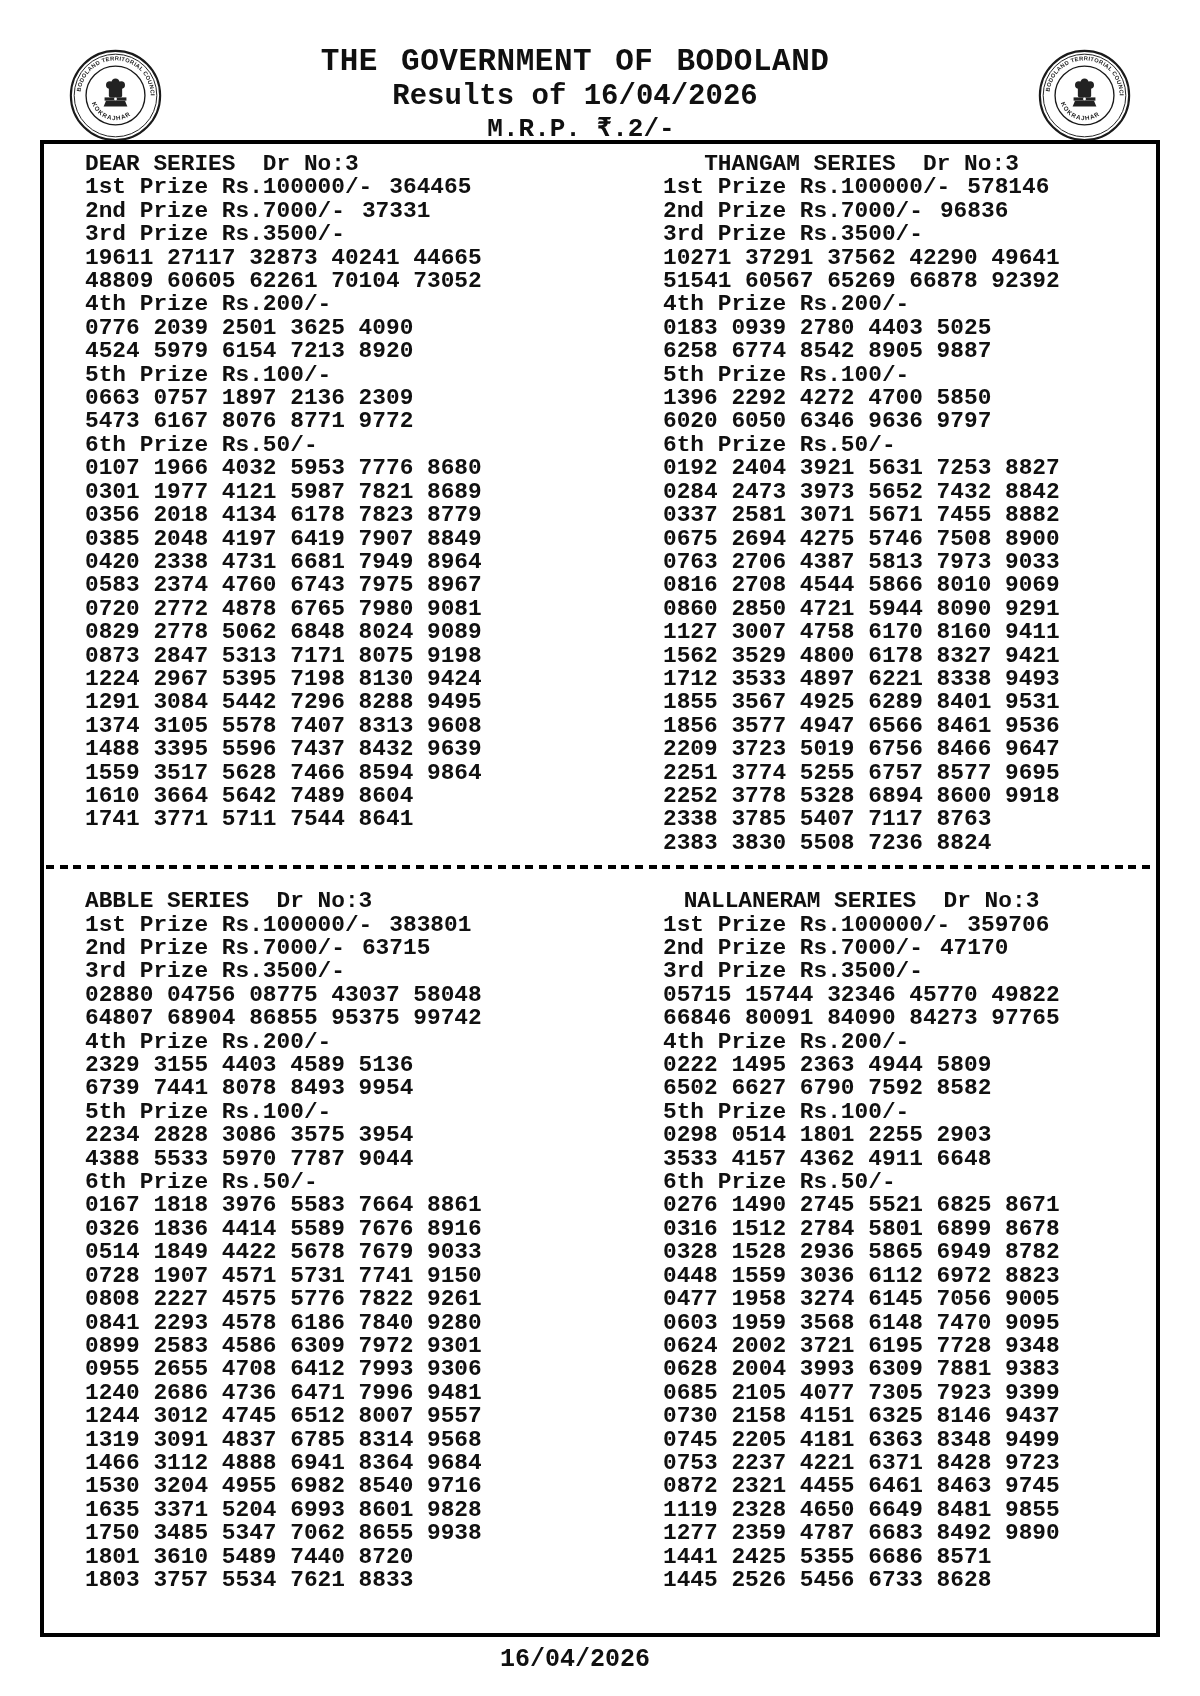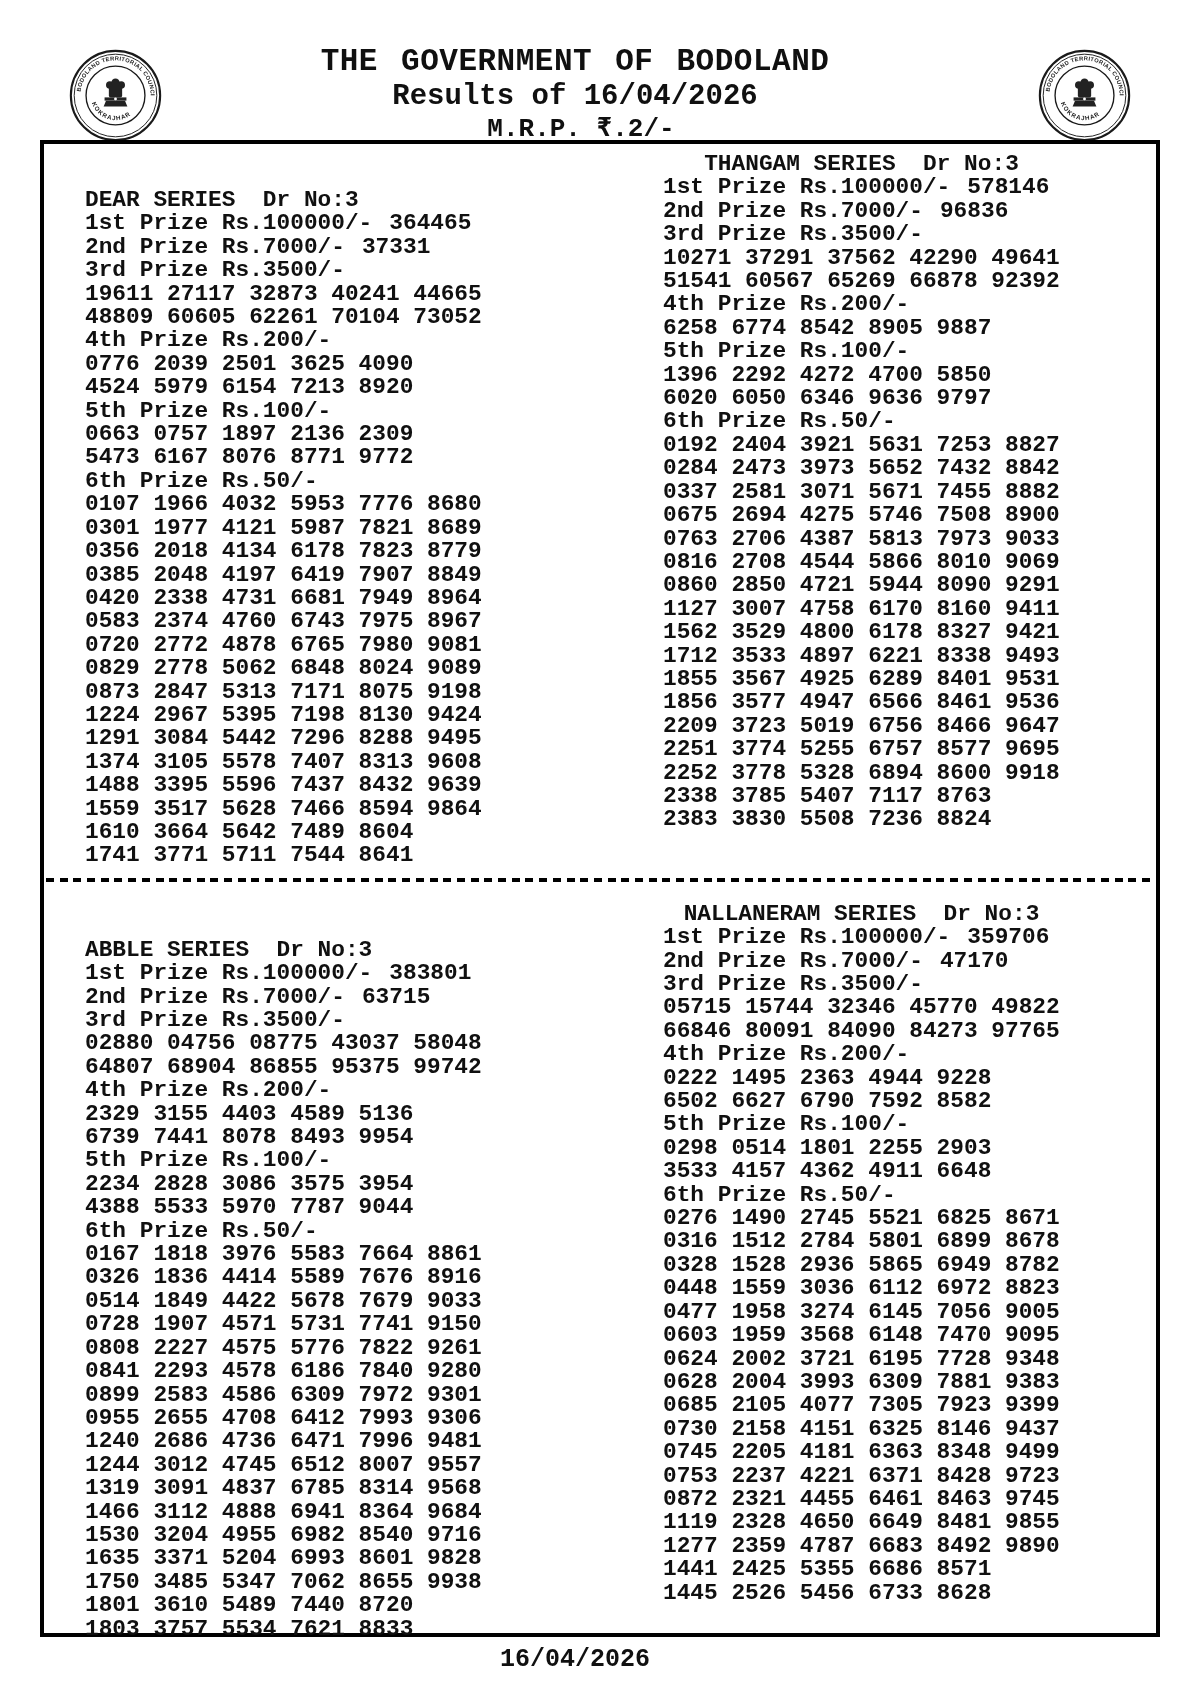--- a/index.html
+++ b/index.html
@@ -18,21 +18,21 @@
   .emblem.left  { left:68px; }
   .emblem.right { right:68px; }
   
   .box {
     position:absolute; left:40px; top:140px;
     width:1112px; height:1489px;
     border:4px solid #000;
   }
   .section { display:grid; grid-template-columns:556px 556px; padding-top:9px; }
   .quad { }
-  .quad.left-col  { padding-left:41px;margin-top:36px; }
+  .quad.left-col  { padding-left:41px; }
   .quad.right-col { padding-left:63px; }
   .line { white-space:pre; font-size:22.8px; line-height:23.4px; }
   .series-title { }
   .series-title.centered { width:397px; text-align:center; }
   .win { margin-left:17px; }
   .dash-sep {
     height:4px; margin:10px 2px 12px 2px;
     background:repeating-linear-gradient(90deg,#000 0 8px,transparent 8px 13.7px);
   }
   
@@ -149,20 +149,21 @@
         <div class="line series-title centered">THANGAM SERIES  Dr No:3</div>
         <div class="line"><span>1st Prize Rs.100000/-</span><span class="win">578146</span></div>
         <div class="line"><span>2nd Prize Rs.7000/-</span><span class="win">96836</span></div>
         <div class="line">3rd Prize Rs.3500/-</div>
         <div>
             <div class="line num-row">10271 37291 37562 42290 49641</div>
             <div class="line num-row">51541 60567 65269 66878 92392</div>
           </div>
         <div class="line">4th Prize Rs.200/-</div>
         <div>
+            <div class="line num-row">0183 0939 2780 4403 5025</div>
             <div class="line num-row">6258 6774 8542 8905 9887</div>
           </div>
         <div class="line">5th Prize Rs.100/-</div>
         <div>
             <div class="line num-row">1396 2292 4272 4700 5850</div>
             <div class="line num-row">6020 6050 6346 9636 9797</div>
           </div>
         <div class="line">6th Prize Rs.50/-</div>
         <div>
             <div class="line num-row">0192 2404 3921 5631 7253 8827</div>
@@ -236,21 +237,21 @@
         <div class="line series-title centered">NALLANERAM SERIES  Dr No:3</div>
         <div class="line"><span>1st Prize Rs.100000/-</span><span class="win">359706</span></div>
         <div class="line"><span>2nd Prize Rs.7000/-</span><span class="win">47170</span></div>
         <div class="line">3rd Prize Rs.3500/-</div>
         <div>
             <div class="line num-row">05715 15744 32346 45770 49822</div>
             <div class="line num-row">66846 80091 84090 84273 97765</div>
           </div>
         <div class="line">4th Prize Rs.200/-</div>
         <div>
-            <div class="line num-row">0222 1495 2363 4944 9228</div>
+            <div class="line num-row">0222 1495 2363 4944 5809</div>
             <div class="line num-row">6502 6627 6790 7592 8582</div>
           </div>
         <div class="line">5th Prize Rs.100/-</div>
         <div>
             <div class="line num-row">0298 0514 1801 2255 2903</div>
             <div class="line num-row">3533 4157 4362 4911 6648</div>
           </div>
         <div class="line">6th Prize Rs.50/-</div>
         <div>
             <div class="line num-row">0276 1490 2745 5521 6825 8671</div>

